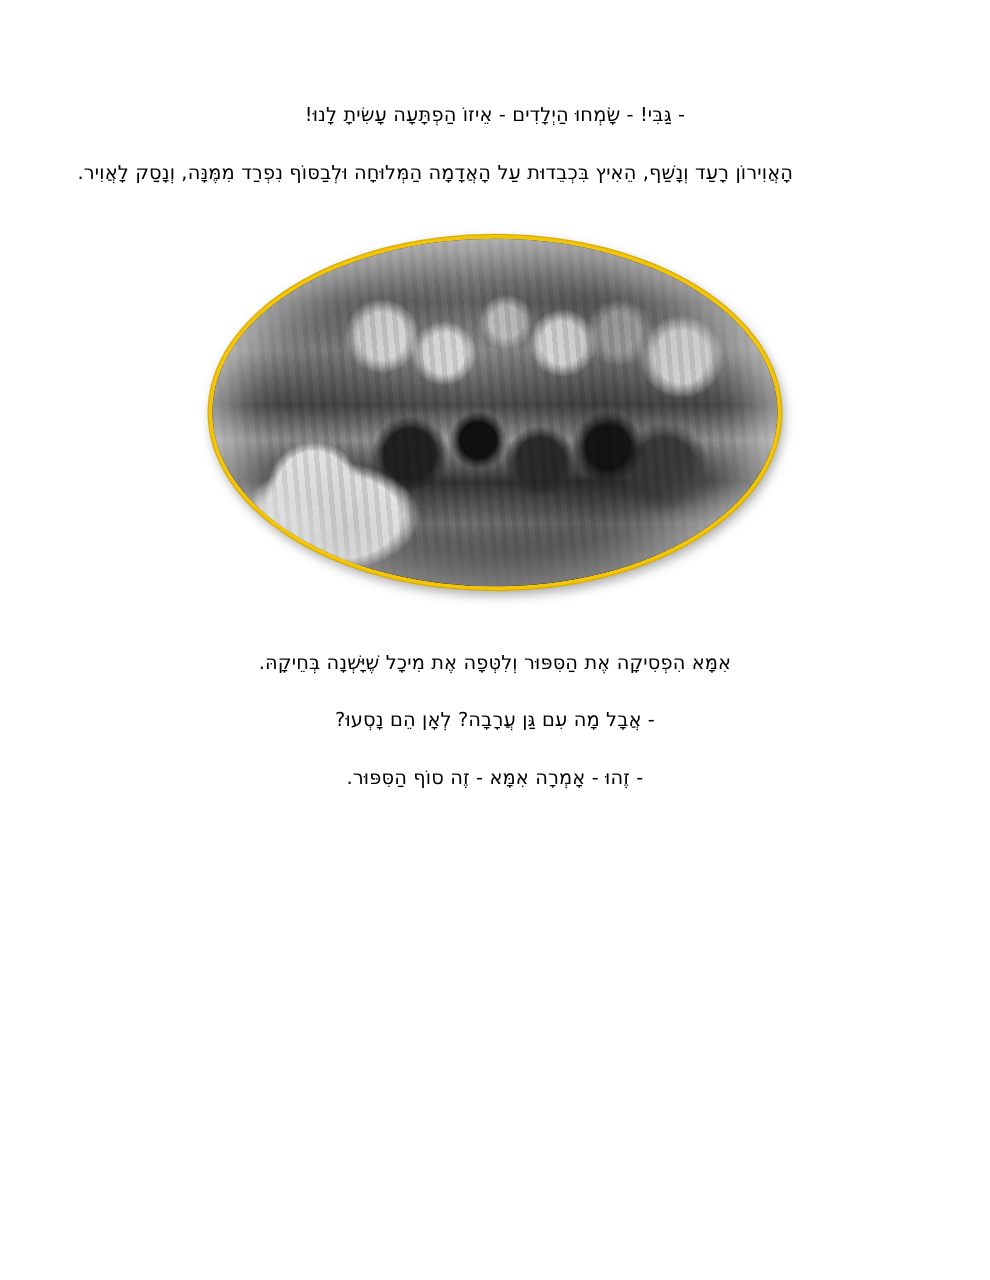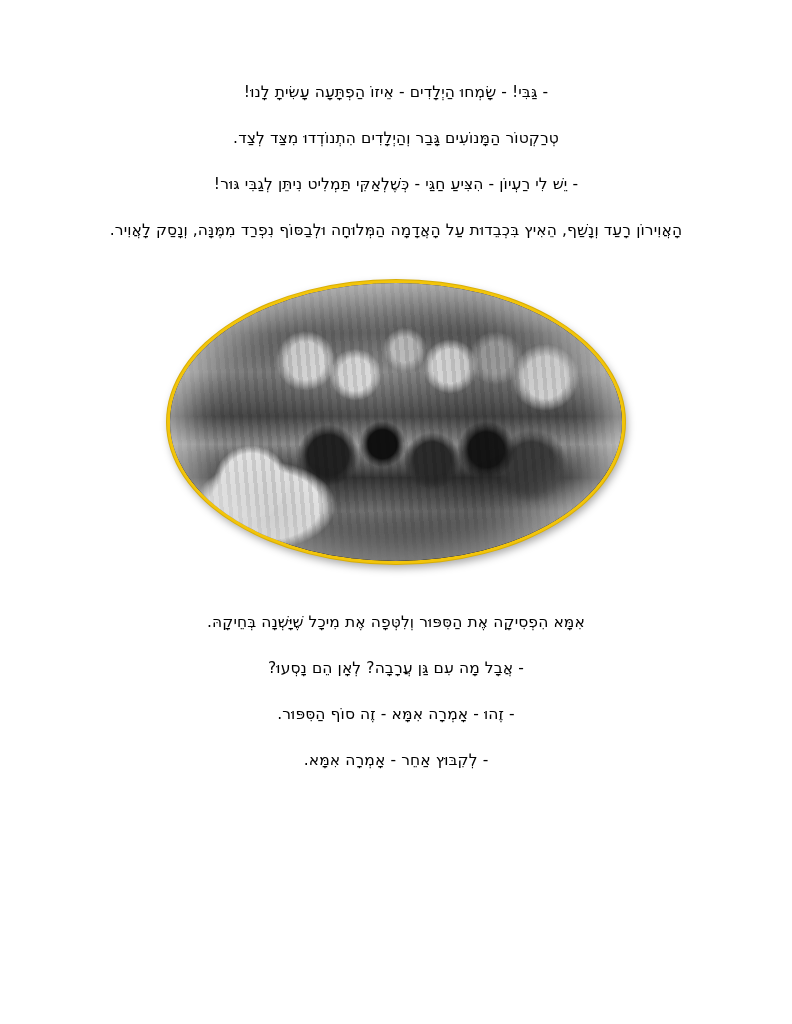--- a/index.html
+++ b/index.html
@@ -26,21 +26,21 @@
   .para {
     direction: rtl;
     text-align: center;
     font-size: 15.5px;
     line-height: 1.55;
     margin: 0 0 22px 0;
     white-space: pre-wrap;
     letter-spacing: 0.1px;
   }
   .para.wide {
-    text-align: center;
+    text-align: left;
     margin-bottom: 24px;
   }
   .block-top { margin-top: 2px; }
   .figure-wrap {
     margin: 14px 0 26px 0;
     display: flex;
     justify-content: center;
     align-items: center;
   }
   .oval {
@@ -94,33 +94,30 @@
   }
   .bottom-block { margin-top: 20px; }
 </style>
 </head>
 <body>
 
 <div class="page">
 
   <div class="top-block block-top">
     <p class="para">- גַּבִּי! - שָׂמְחוּ הַיְלָדִים - אֵיזוֹ הַפְתָּעָה עָשִׂיתָ לָנוּ!</p>
-    <p class="para">טְרַקְטוֹר הַמָּנוֹעִים גָּבַר וְהַיְלָדִים הִתְנוֹדְדוּ מִצַּד לְצַד.</p>
-    <p class="para">- יֵשׁ לִי רַעְיוֹן - הִצִּיעַ חַגַּי - כְּשֶׁלְאַקִּי תַּמְלִיט נִיתֵּן לְגַבִּי גּוּר!</p>
     <p class="para wide">הָאֲוִירוֹן רָעַד וְנָשַׁף, הֵאִיץ בִּכְבֵדוּת עַל הָאֲדָמָה הַמְּלוּחָה וּלְבַסּוֹף נִפְרַד מִמֶּנָּה, וְנָסַק לָאֲוִיר.</p>
   </div>
 
   <div class="figure-wrap">
     <div class="oval">
       <div class="photo"></div>
       <div class="photo-overlay"></div>
       <div class="photo-vignette"></div>
     </div>
   </div>
 
   <div class="bottom-block">
     <p class="para">אִמָּא הִפְסִיקָה אֶת הַסִּפּוּר וְלִטְּפָה אֶת מִיכָל שֶׁיָּשְׁנָה בְּחֵיקָהּ.</p>
     <p class="para">- אֲבָל מָה עִם גַּן עֲרָבָה? לְאָן הֵם נָסְעוּ?</p>
     <p class="para">- זֶהוּ - אָמְרָה אִמָּא - זֶה סוֹף הַסִּפּוּר.</p>
-    <p class="para">- לְקִבּוּץ אַחֵר - אָמְרָה אִמָּא.</p>
   </div>
 
 </div>
 
 </body></html>

